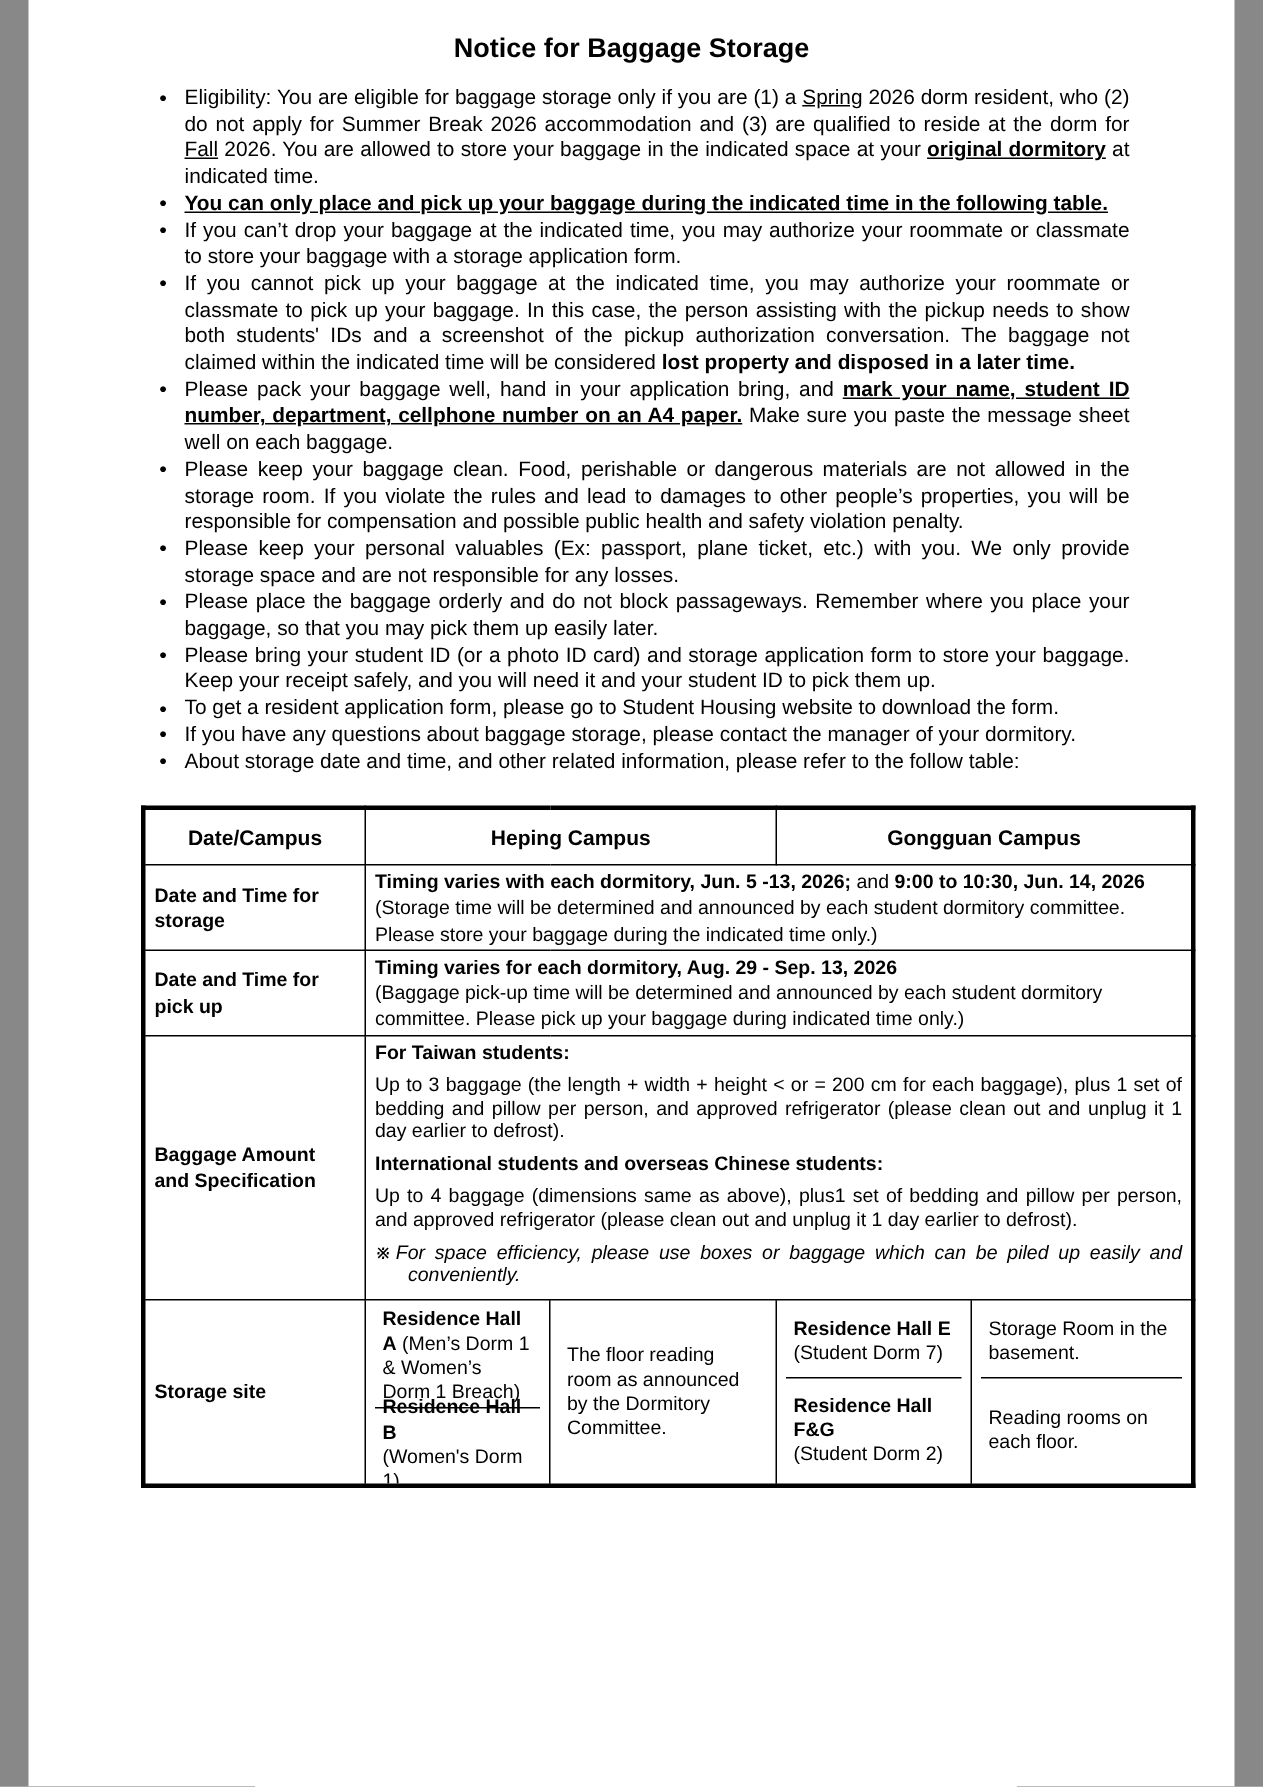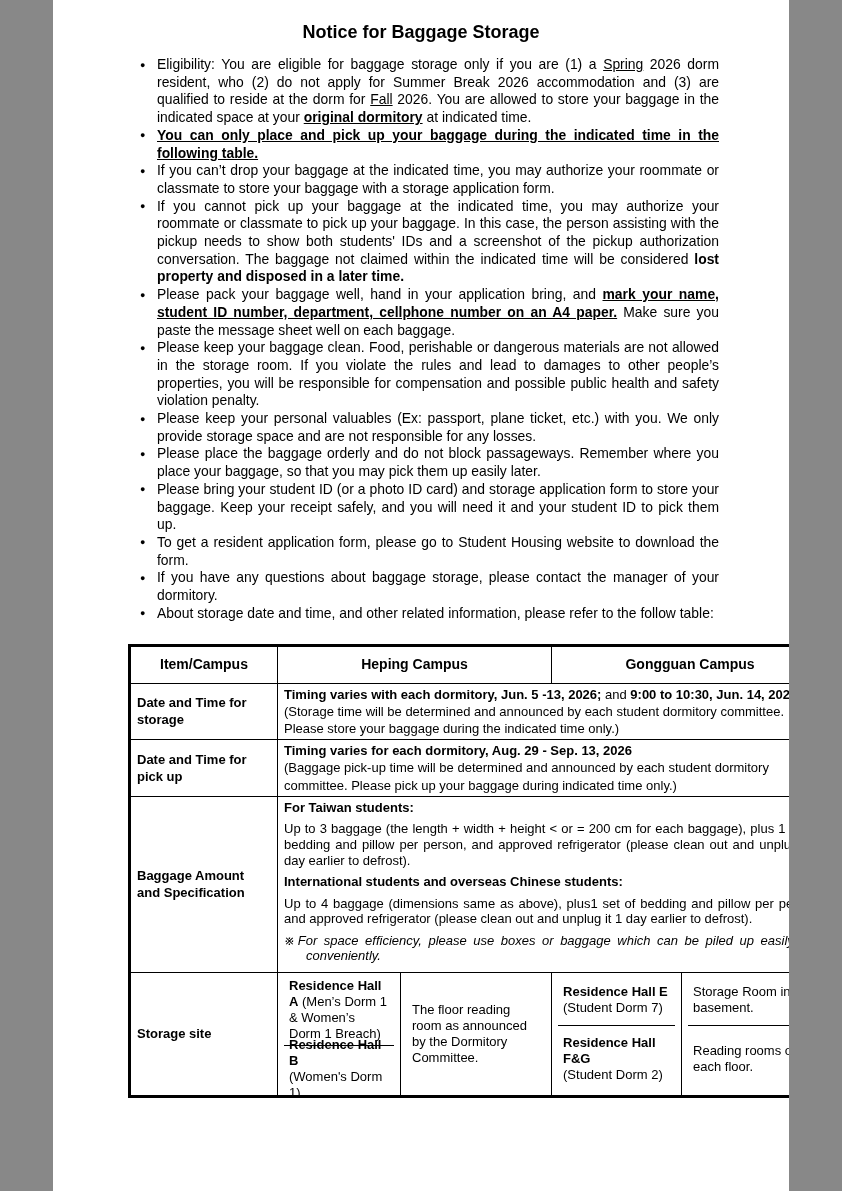--- a/index.html
+++ b/index.html
@@ -1,18 +1,18 @@
 <!DOCTYPE html>
 <html><head>
 <meta charset="utf-8">
 <style>
   html,body { margin:0; padding:0; background:#888; }
   .page {
     position:relative;
-    width:736px; height:1191px;
+    width:804px; height:1191px;
     margin:0 auto;
     background:#ffffff;
     color:#000;
     font-family:"Liberation Sans","DejaVu Sans",sans-serif;
     overflow:hidden;
     box-sizing:border-box;
   }
   .b { font-weight:bold; }
   .u { text-decoration:underline; }
   .i { font-style:italic; }
@@ -152,21 +152,21 @@
   <table class="info-table">
     <colgroup>
       <col style="width:148px">
       <col style="width:123px">
       <col style="width:151px">
       <col style="width:130px">
       <col style="width:148px">
     </colgroup>
     <tbody>
       <tr>
-        <td class="hdr">Item/Campus</td>
+        <td class="hdr">Date/Campus</td>
         <td class="hdr" colspan="2">Heping Campus</td>
         <td class="hdr" colspan="2">Gongguan Campus</td>
       </tr>
 
       <tr>
         <td class="label"><span class="b">Date and Time for</span><br><span class="b">storage</span></td>
         <td colspan="4">
           <div class="c-line"><span class="b">Timing varies with each dormitory, Jun. 5 -13, 2026;</span><span> and </span><span class="b">9:00 to 10:30, Jun. 14, 2026</span></div>
           <div class="note"><span>(Storage time will be determined and announced by each student dormitory committee. Please store your baggage during the indicated time only.)</span></div>
         </td>

